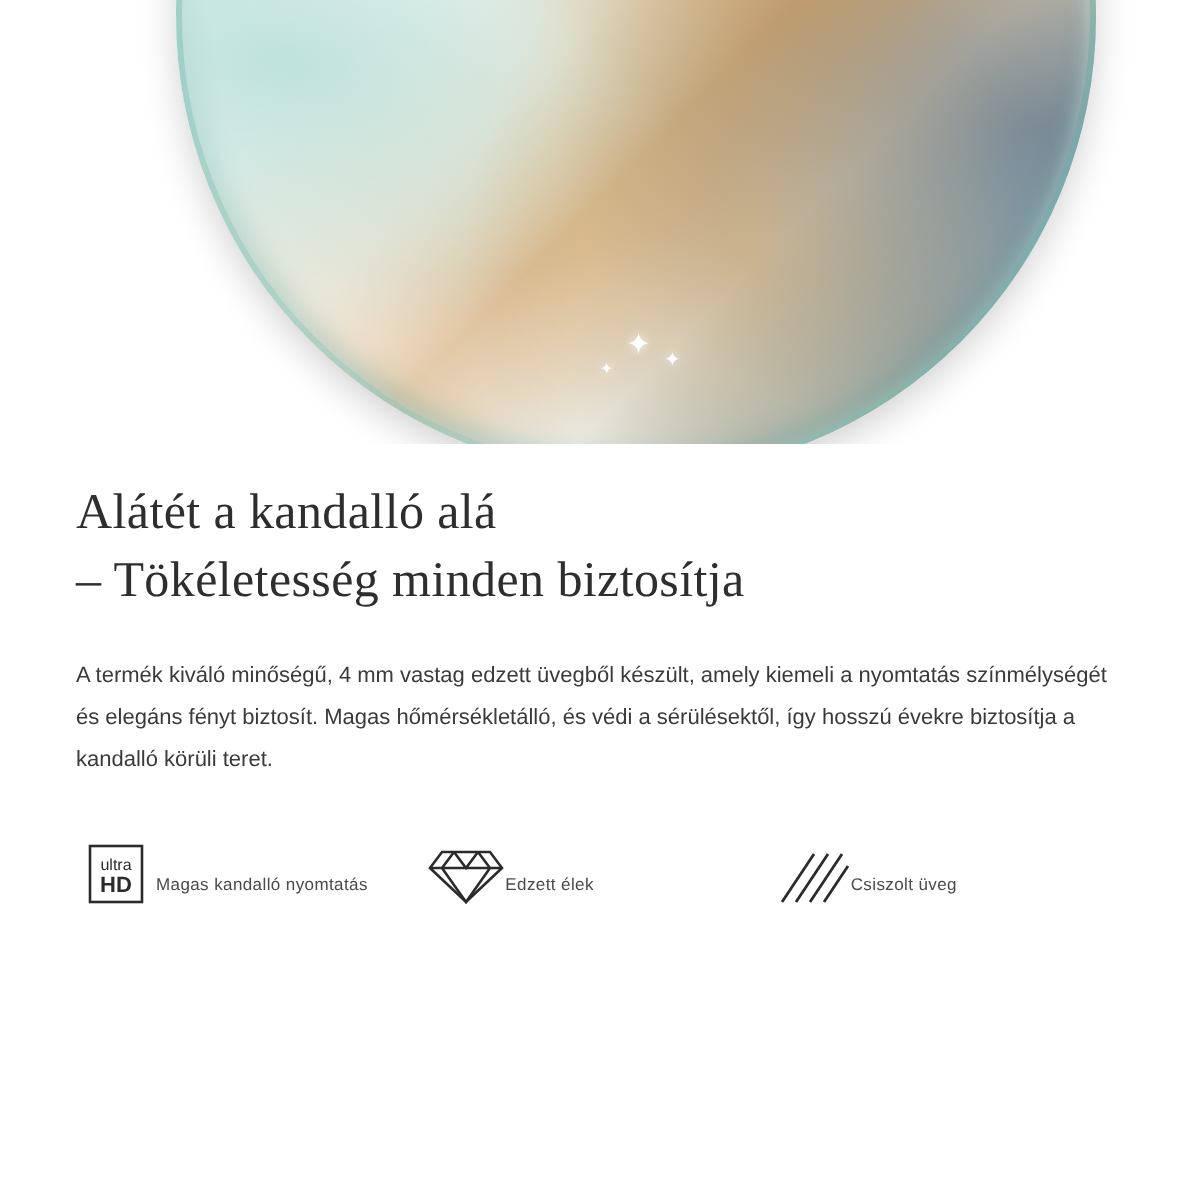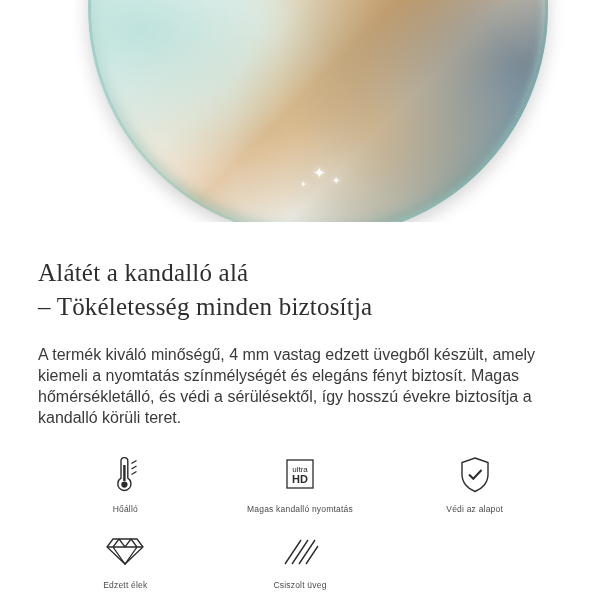--- a/index.html
+++ b/index.html
@@ -71,42 +71,42 @@
   .sparkle.s3 { left: 300px; top: 181px; font-size: 8px; }
 
   
   .content { padding: 0 38px; }
   .headline {
     font-family: "Liberation Serif", serif;
     font-size: 25px;
     line-height: 34px;
     color: #2e2e2e;
     font-weight: 400;
-    margin-top: 34px;
+    margin-top: 18px;
     letter-spacing: 0.2px;
   }
   .headline .line2 { display: block; }
   .body-copy {
     margin-top: 20px;
-    font-size: 16px;
+    font-size: 11px;
     line-height: 21px;
     color: #3a3a3a;
     max-width: 528px;
   }
 
   
   .features {
     margin-top: 26px;
     display: grid;
     grid-template-columns: repeat(3, 1fr);
     row-gap: 16px;
   }
   .feature {
     display: flex;
-    flex-direction: column;
+    flex-direction: row;
     align-items: center;
     justify-content: flex-start;
   }
   .feature .ico {
     height: 42px;
     display: flex;
     align-items: center;
     justify-content: center;
   }
   .feature .cap {
@@ -133,52 +133,32 @@
 
   <h1 class="headline">
     <span>Alátét a kandalló alá</span>
     <span class="line2">– Tökéletesség minden biztosítja</span>
   </h1>
 
   <p class="body-copy">A termék kiváló minőségű, 4 mm vastag edzett üvegből készült, amely kiemeli a nyomtatás színmélységét és elegáns fényt biztosít. Magas hőmérsékletálló, és védi a sérülésektől, így hosszú évekre biztosítja a kandalló körüli teret.</p>
 
   <div class="features">
 
-    <div class="feature">
-      <div class="ico">
-        <svg width="34" height="40" viewBox="0 0 34 40" fill="none" stroke="#2b2b2b" stroke-width="1.4">
-          <path d="M13 6a3.4 3.4 0 0 1 6.8 0v17.2a6.6 6.6 0 1 1-6.8 0z"></path>
-          <circle cx="16.4" cy="29.6" r="3.1" fill="#2b2b2b" stroke="none"></circle>
-          <rect x="15.2" y="10" width="2.4" height="16" fill="#2b2b2b" stroke="none"></rect>
-          <path d="M23.5 8.5l5-3M23.5 14l5-3M23.5 19.5l5-3"></path>
-        </svg>
-      </div>
-      <div class="cap">Hőálló</div>
-    </div>
 
     <div class="feature">
       <div class="ico">
         <svg width="40" height="38" viewBox="0 0 40 38">
           <rect x="7" y="4" width="26" height="28" fill="none" stroke="#2b2b2b" stroke-width="1.3"></rect>
           <text x="20" y="16" font-family="Liberation Sans, sans-serif" font-size="8" fill="#2b2b2b" text-anchor="middle">ultra</text>
           <text x="20" y="27" font-family="Liberation Sans, sans-serif" font-size="11" font-weight="bold" fill="#2b2b2b" text-anchor="middle">HD</text>
         </svg>
       </div>
       <div class="cap">Magas kandalló nyomtatás</div>
     </div>
 
-    <div class="feature">
-      <div class="ico">
-        <svg width="36" height="40" viewBox="0 0 36 40" fill="none" stroke="#2b2b2b" stroke-width="1.4">
-          <path d="M18 3l13 4.5v12c0 8-5.6 14.3-13 17-7.4-2.7-13-9-13-17v-12z"></path>
-          <path d="M12 19.5l4.3 4.3L24.5 15" stroke-width="2"></path>
-        </svg>
-      </div>
-      <div class="cap">Védi az alapot</div>
-    </div>
 
     <div class="feature">
       <div class="ico">
         <svg width="40" height="36" viewBox="0 0 40 36" fill="none" stroke="#2b2b2b" stroke-width="1.3">
           <path d="M8 6h24l6 8-18 17L2 14z"></path>
           <path d="M2 14h36M14 6l-6 8 12 17M26 6l6 8-12 17M14 6l6 8 6-8M8 14l12 17 12-17"></path>
         </svg>
       </div>
       <div class="cap">Edzett élek</div>
     </div>

